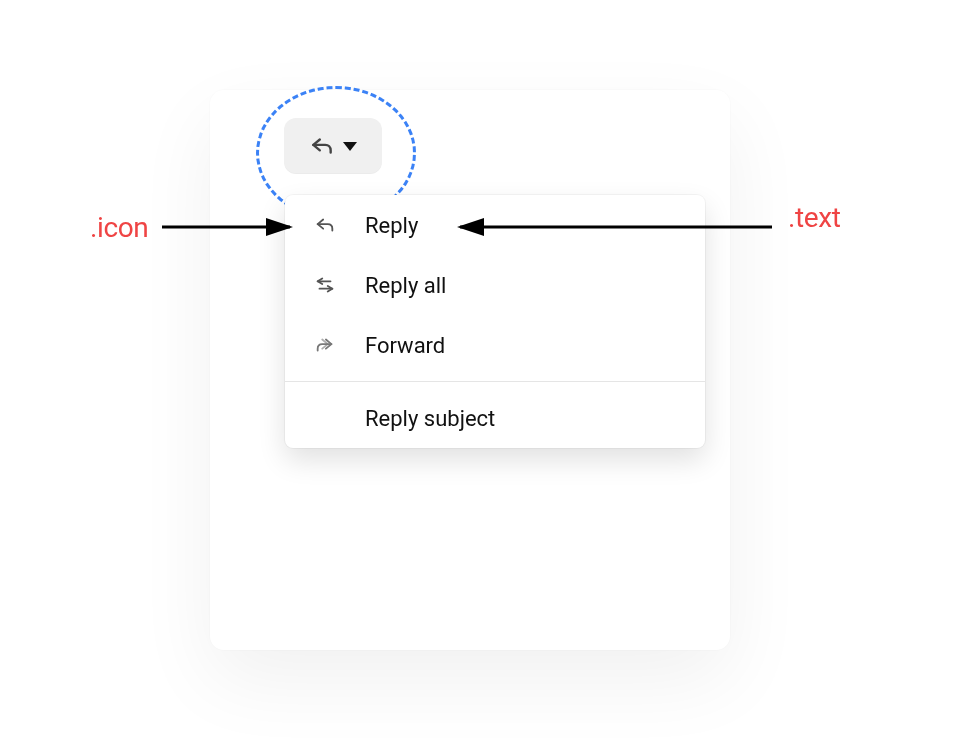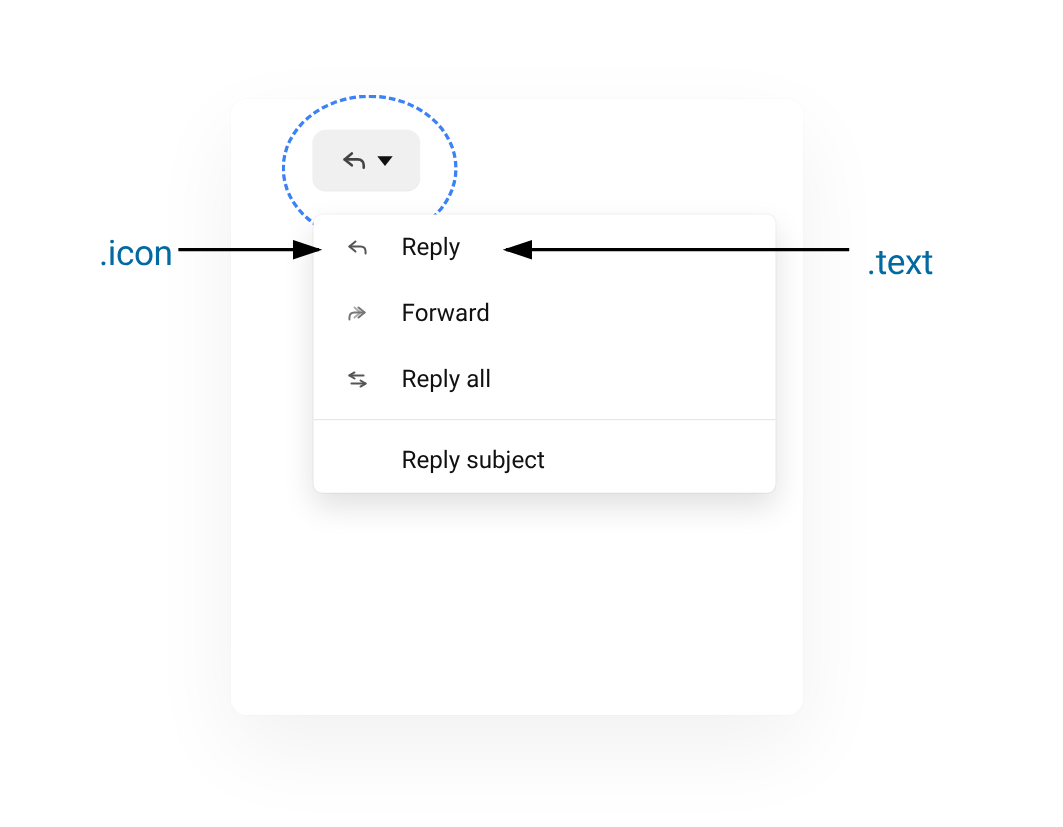--- a/index.html
+++ b/index.html
@@ -13,23 +13,23 @@
   
   .dashed-circle{position:absolute;left:256px;top:86px;width:154px;height:128px;border-radius:50%;border:3px dashed #3b82f6;}
   
   .menu{position:absolute;left:285px;top:195px;width:420px;background:#fff;border-radius:8px;box-shadow:0 12px 28px rgba(0,0,0,0.12),0 0 0 1px rgba(0,0,0,0.04);overflow:hidden;}
   .menu-item{display:flex;align-items:center;height:60px;padding:0 26px;gap:26px;font-size:22px;color:#111;}
   .menu-item .mi-icon{width:28px;display:flex;justify-content:center;color:#555;}
   .menu-item .mi-text{flex:1;}
   .menu-sep{height:1px;background:#e5e5e5;margin:6px 0;}
   .menu-item.noicon .mi-icon{visibility:hidden;}
   
-  .label{position:absolute;font-size:32px;color:#0369a1;letter-spacing:-0.4px;font-weight:400;}
+  .label{position:absolute;font-size:28px;color:#ef4444;letter-spacing:-0.4px;font-weight:400;}
   .label-left{left:90px;top:211px;}
-  .label-right{left:788px;top:219px;}
+  .label-right{left:788px;top:201px;}
   
   .arrow-svg{position:absolute;}
 </style>
 </head>
 <body>
 
 <div class="stage">
 
   <div class="shadow-rect"></div>
 
@@ -50,38 +50,38 @@
       <span class="mi-icon">
         <svg viewBox="0 0 24 24" width="22" height="22" fill="none" stroke="#555" stroke-width="2" stroke-linecap="round" stroke-linejoin="round">
           <path d="M10 6 L4 11 L10 16"></path>
           <path d="M4 11 H15 C18 11 20 13 20 16 V18"></path>
         </svg>
       </span>
       <span class="mi-text">Reply</span>
     </div>
     <div class="menu-item">
       <span class="mi-icon">
-        <svg viewBox="0 0 24 24" width="22" height="22" fill="none" stroke="#777" stroke-width="2" stroke-linecap="round" stroke-linejoin="round">
-          <path d="M13 6 L19 11 L13 16"></path>
-          <path d="M9 6 L15 11 L9 16" opacity="0.6"></path>
-          <path d="M4 18 V16 C4 13 6 11 9 11 H19"></path>
-        </svg>
-      </span>
-      <span class="mi-text">Forward</span>
-    </div>
-    <div class="menu-item">
-      <span class="mi-icon">
         <svg viewBox="0 0 24 24" width="22" height="22" fill="none" stroke="#555" stroke-width="2" stroke-linecap="round" stroke-linejoin="round">
           <path d="M9 5 L4 8 L9 11"></path>
           <path d="M4 8 H18"></path>
           <path d="M15 19 L20 16 L15 13"></path>
           <path d="M20 16 H6"></path>
         </svg>
       </span>
       <span class="mi-text">Reply all</span>
+    </div>
+    <div class="menu-item">
+      <span class="mi-icon">
+        <svg viewBox="0 0 24 24" width="22" height="22" fill="none" stroke="#777" stroke-width="2" stroke-linecap="round" stroke-linejoin="round">
+          <path d="M13 6 L19 11 L13 16"></path>
+          <path d="M9 6 L15 11 L9 16" opacity="0.6"></path>
+          <path d="M4 18 V16 C4 13 6 11 9 11 H19"></path>
+        </svg>
+      </span>
+      <span class="mi-text">Forward</span>
     </div>
 
     <div class="menu-sep"></div>
 
     <div class="menu-item noicon">
       <span class="mi-icon">•</span>
       <span class="mi-text">Reply subject</span>
     </div>
   </div>
 

